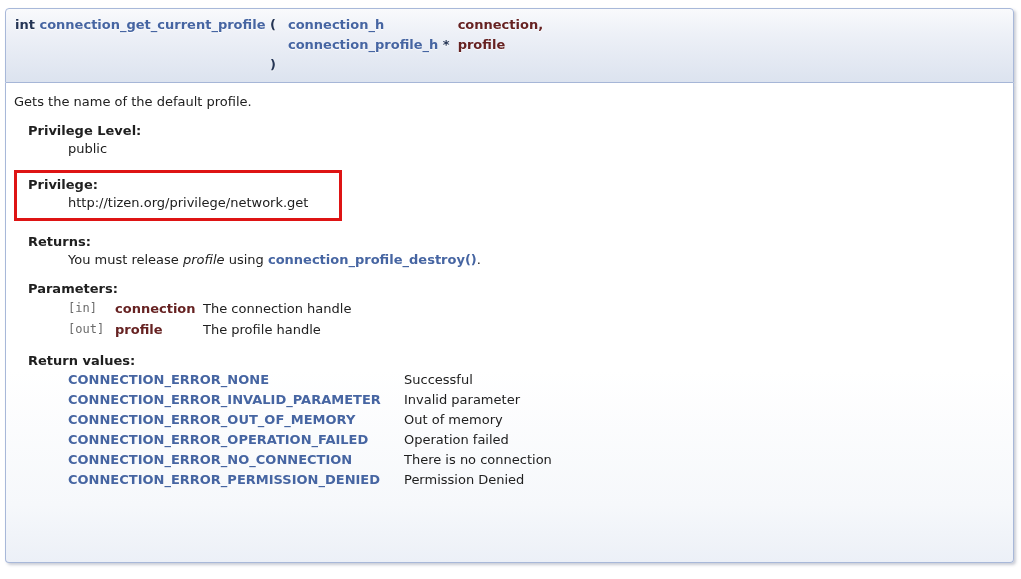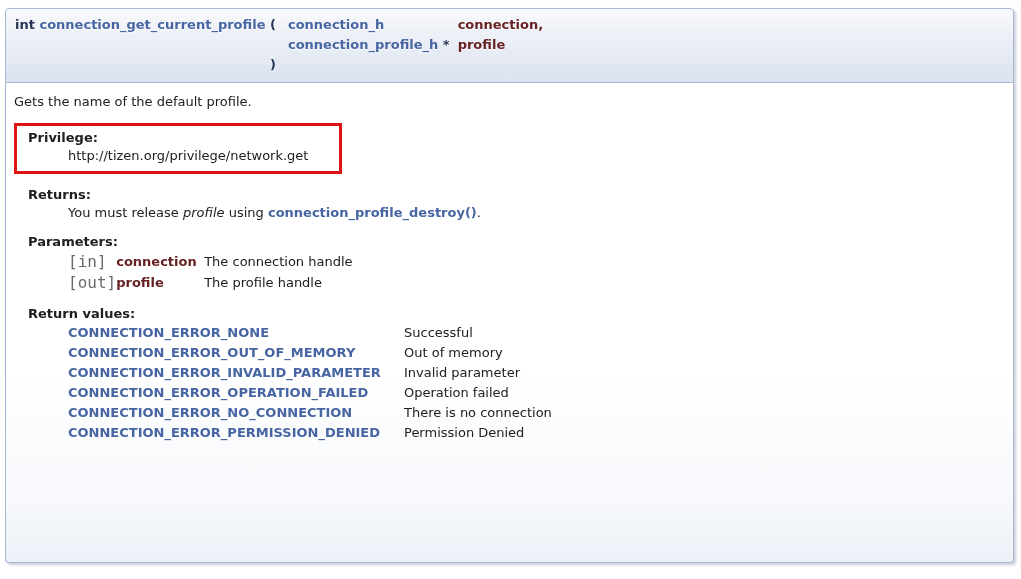--- a/index.html
+++ b/index.html
@@ -63,21 +63,21 @@
     border: 3px solid #DE1414;
     width: 328px;
     margin: 13px 0 0 0;
     padding: 4px 0 7px 0;
   }
   .privilege-highlight dl.section { margin: 0 4px 0 11px; }
   .params-table { border-collapse: collapse; }
   .params-table td { padding: 2px 0; line-height: 17px; vertical-align: top; }
   .params-table td.paramdir {
     font-family: "DejaVu Sans Mono", "Liberation Mono", monospace;
-    font-size: 16px;
+    font-size: 12px;
     color: #6B6B6B;
     width: 47px;
   }
   .params-table td.pname { width: 88px; }
   .retvals-table { border-collapse: collapse; }
   .retvals-table td { padding: 0; line-height: 20px; vertical-align: top; }
   .retvals-table td.retname { width: 336px; }
   em { font-style: italic; }
 </style>
 </head>
@@ -105,20 +105,24 @@
       </tr>
     </tbody>
       </table>
   </div>
 
   <div class="memdoc">
 
     <p class="description">Gets the name of the default profile.</p>
 
 
+    <dl class="section">
+      <dt>Privilege Level:</dt>
+      <dd>public</dd>
+    </dl>
 
     <div class="privilege-highlight">
       <dl class="section">
         <dt>Privilege:</dt>
         <dd>http://tizen.org/privilege/network.get</dd>
       </dl>
     </div>
 
     <dl class="section">
       <dt>Returns:</dt>
@@ -149,26 +153,26 @@
     <dl class="section">
       <dt>Return values:</dt>
       <dd>
         <table class="retvals-table">
           <tbody>
               <tr>
             <td class="retname"><a class="doclink" href="#">CONNECTION_ERROR_NONE</a></td>
             <td>Successful</td>
           </tr>
           <tr>
+            <td class="retname"><a class="doclink" href="#">CONNECTION_ERROR_INVALID_PARAMETER</a></td>
+            <td>Invalid parameter</td>
+          </tr>
+          <tr>
             <td class="retname"><a class="doclink" href="#">CONNECTION_ERROR_OUT_OF_MEMORY</a></td>
             <td>Out of memory</td>
-          </tr>
-          <tr>
-            <td class="retname"><a class="doclink" href="#">CONNECTION_ERROR_INVALID_PARAMETER</a></td>
-            <td>Invalid parameter</td>
           </tr>
           <tr>
             <td class="retname"><a class="doclink" href="#">CONNECTION_ERROR_OPERATION_FAILED</a></td>
             <td>Operation failed</td>
           </tr>
           <tr>
             <td class="retname"><a class="doclink" href="#">CONNECTION_ERROR_NO_CONNECTION</a></td>
             <td>There is no connection</td>
           </tr>
           <tr>

